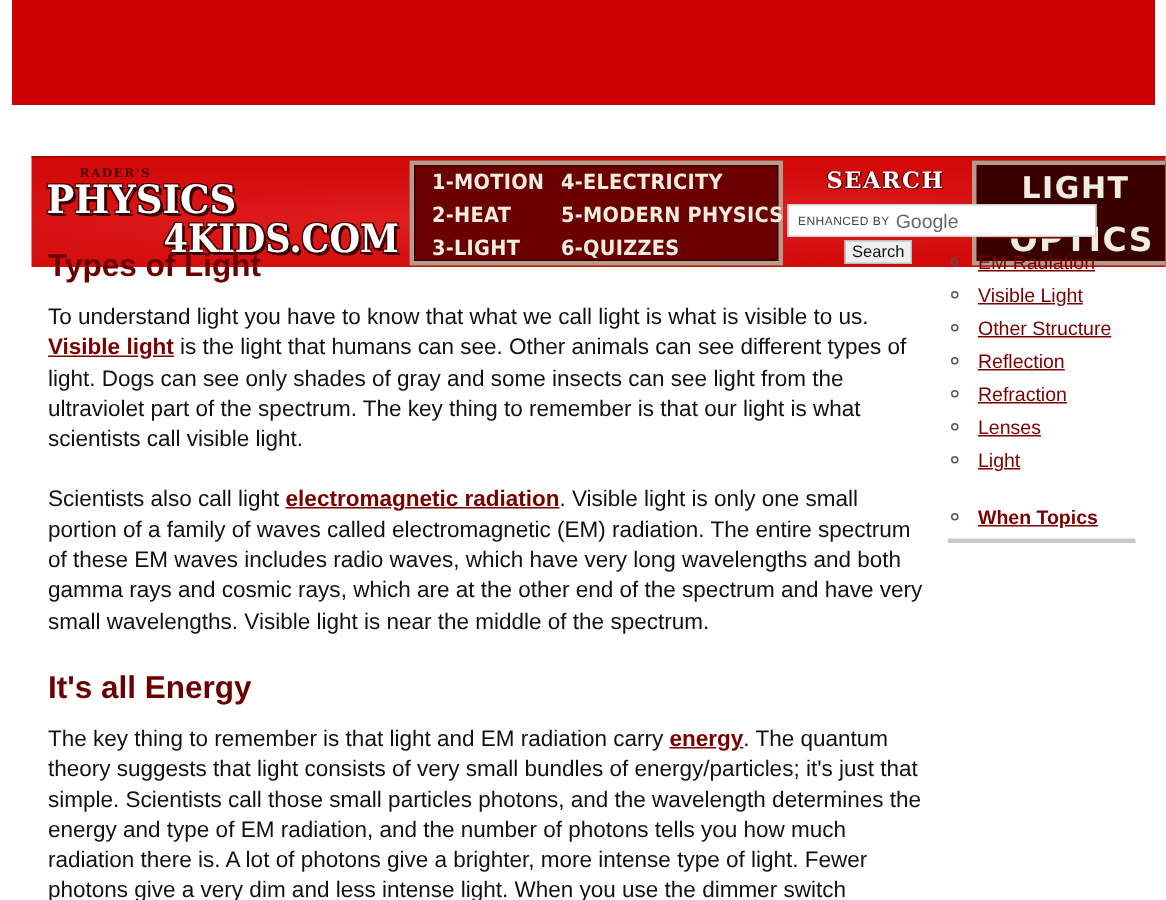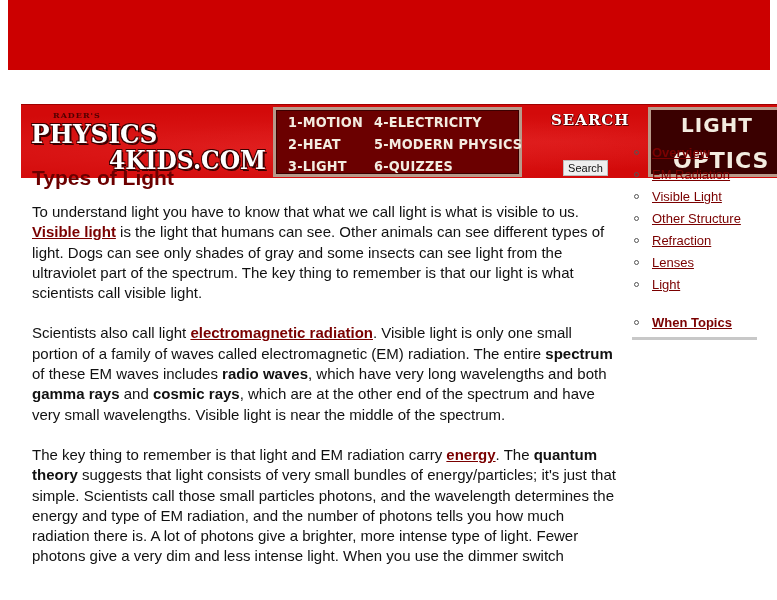--- a/index.html
+++ b/index.html
@@ -85,21 +85,21 @@
     .main {
       position: absolute; left: 32px; top: 164px; width: 585px;
       font-size: 15px; line-height: 20.3px; color: #111;
     }
     .main h2 {
       font-size: 21px; font-weight: bold; color: #6b0000; line-height: 28px;
       margin-bottom: 10px;
     }
     .main p { margin-bottom: 20px; }
     .main a { color: #7a0000; font-weight: bold; text-decoration: underline; }
-    .main b { font-weight: bold; margin-top: 16px; }
+    .main b { font-weight: normal; margin-top: 16px; }
     .h2b { margin-top: 10px; }
 
     
     .sidebar {
       position: absolute; left: 632px; top: 143px; width: 130px;
       font-size: 13px;
     }
     .sidebar ul { list-style: none; }
     .sidebar li {
       position: relative; padding-left: 20px; height: 22px; line-height: 20px;
@@ -129,43 +129,49 @@
     <a class="nav-item" style="left:12px; top:4px;">1-MOTION</a>
     <a class="nav-item" style="left:12px; top:26px;">2-HEAT</a>
     <a class="nav-item" style="left:12px; top:48px;">3-LIGHT</a>
     <a class="nav-item" style="left:98px; top:4px;">4-ELECTRICITY</a>
     <a class="nav-item" style="left:98px; top:26px;">5-MODERN PHYSICS</a>
     <a class="nav-item" style="left:98px; top:48px;">6-QUIZZES</a>
   </div>
 
   <div class="search-area">
     <span class="search-title">SEARCH</span>
+    <div class="search-input">
+      <span class="enh">ENHANCED BY</span>
+      <span class="google">Google</span>
+    </div>
     <button class="search-btn">Search</button>
   </div>
 
   <div class="topic-box">
     <span class="t1">LIGHT</span>
     <span class="t2">OPTICS</span>
   </div>
 </div>
 
 <div class="main">
   <h2>Types of Light</h2>
   <p><span>To understand light you have to know that what we call light is what is visible to us. </span><a>Visible light</a><span> is the light that humans can see. Other animals can see different types of light. Dogs can see only shades of gray and some insects can see light from the ultraviolet part of the spectrum. The key thing to remember is that our light is what scientists call visible light.</span></p>
   <p><span>Scientists also call light </span><a>electromagnetic radiation</a><span>. Visible light is only one small portion of a family of waves called electromagnetic (EM) radiation. The entire </span><b>spectrum</b><span> of these EM waves includes </span><b>radio waves</b><span>, which have very long wavelengths and both </span><b>gamma rays</b><span> and </span><b>cosmic rays</b><span>, which are at the other end of the spectrum and have very small wavelengths. Visible light is near the middle of the spectrum.</span></p>
 
+  <h2 class="h2b">It's all Energy</h2>
   <p><span>The key thing to remember is that light and EM radiation carry </span><a>energy</a><span>. The </span><b>quantum theory</b><span> suggests that light consists of very small bundles of energy/particles; it's just that simple. Scientists call those small particles photons, and the wavelength determines the energy and type of EM radiation, and the number of photons tells you how much radiation there is. A lot of photons give a brighter, more intense type of light. Fewer photons give a very dim and less intense light. When you use the dimmer switch</span></p>
 </div>
 
 <nav class="sidebar">
   <ul>
     <li><span class="bullet"></span><a class="bold">Overview</a></li>
     <li><span class="bullet"></span><a>EM Radiation</a></li>
     <li><span class="bullet"></span><a>Visible Light</a></li>
     <li><span class="bullet"></span><a>Other Structure</a></li>
+    <li><span class="bullet"></span><a>Reflection</a></li>
     <li><span class="bullet"></span><a>Refraction</a></li>
     <li><span class="bullet"></span><a>Lenses</a></li>
     <li><span class="bullet"></span><a>Light</a></li>
   </ul>
   <div class="gap"></div>
   <ul>
     <li><span class="bullet"></span><a class="bold">When Topics</a></li>
   </ul>
   <hr>
 </nav>

